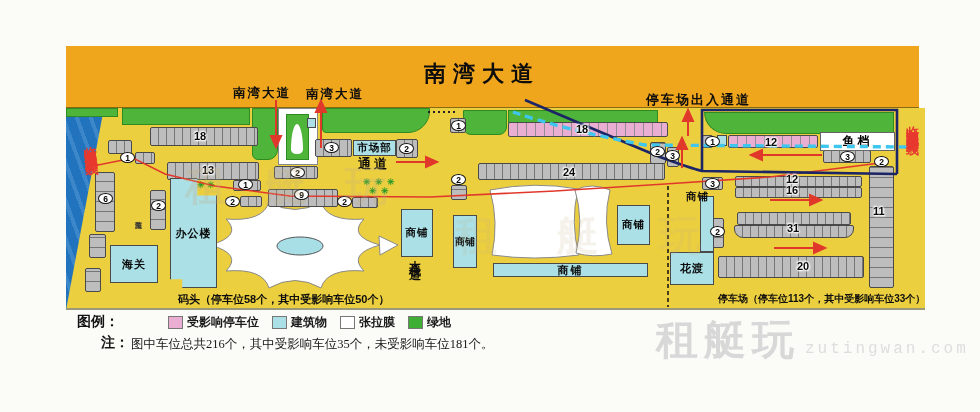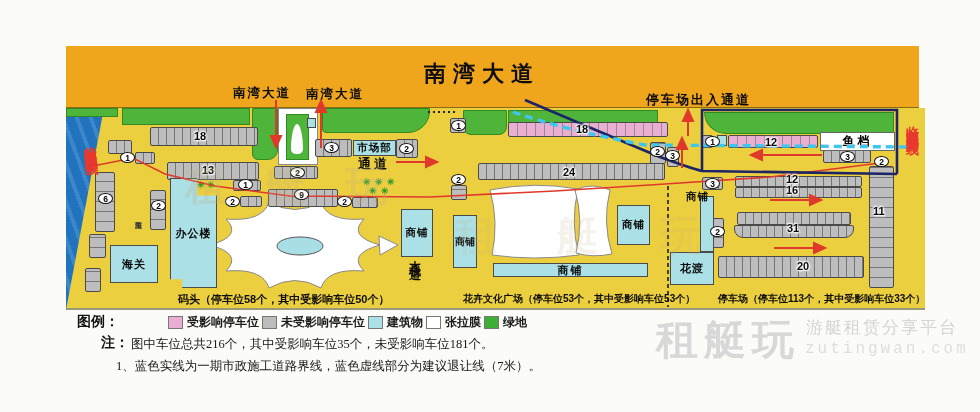--- a/index.html
+++ b/index.html
@@ -33,21 +33,21 @@
   .fishbox{background:#fff;border:1px solid #666;z-index:12;display:flex;align-items:center;justify-content:center;font-weight:bold;font-size:12px;letter-spacing:3px;}
   .office{clip-path:polygon(0% 0%,58% 0%,58% 16%,100% 16%,100% 100%,26% 100%,26% 92%,0% 92%);}
   .mlab{font-weight:bold;color:#0d0d0d;z-index:30;white-space:nowrap;}
   .cap{font-weight:bold;font-size:11px;color:#0d0d0d;z-index:30;white-space:nowrap;}
   .vtext{writing-mode:vertical-rl;text-orientation:upright;color:#e8392f;font-weight:bold;font-size:13px;
          letter-spacing:2px;z-index:32;white-space:nowrap;}
   .tinyv{writing-mode:vertical-rl;text-orientation:upright;font-size:7.5px;color:#333;z-index:26;letter-spacing:0;}
   .plant{color:#2e9b28;font-size:9px;z-index:9;font-weight:bold;}
   .ghost{color:#c2ae83;opacity:.26;font-weight:bold;z-index:40;pointer-events:none;white-space:nowrap;}
   
-  .legendrow{left:120px;top:314px;display:flex;gap:3px;align-items:center;z-index:45;padding-left:48px;}
+  .legendrow{left:120px;top:314px;display:flex;gap:13px;align-items:center;z-index:45;padding-left:48px;}
   .lgtitle{left:77px;top:313px;font-family:"Liberation Serif",serif;font-weight:bold;font-size:14px;color:#111;z-index:45;}
   .lgitem{display:flex;gap:4px;align-items:center;font-family:"Liberation Serif",serif;font-size:12px;font-weight:600;color:#1a1a1a;}
   .sw{width:13px;height:11px;border:1px solid #777;display:inline-block;}
   .sw0{background:#e9aed2}.sw1{background:#bdbdbd}.sw2{background:#abe0e6}.sw3{background:#fff}.sw4{background:#3fae35}
   .note{font-family:"Liberation Serif",serif;color:#161616;z-index:45;white-space:nowrap;}
   .wm{color:#d8d8d8;z-index:44;white-space:nowrap;}
 </style>
 </head>
 <body>
 
@@ -213,54 +213,47 @@
 
   <div class="abs mlab" style="left:424px;top:59px;font-size:22px;letter-spacing:7px">南湾大道</div>
   <div class="abs mlab" style="left:646px;top:91px;font-size:13px;letter-spacing:2px">停车场出入通道</div>
   <div class="abs mlab" style="left:233px;top:85px;font-size:12.5px;letter-spacing:2px">南湾大道</div>
   <div class="abs mlab" style="left:306px;top:86px;font-size:12.5px;letter-spacing:2px">南湾大道</div>
   <div class="abs mlab" style="left:358px;top:155px;font-size:13px;letter-spacing:3px">通道</div>
   <div class="abs mlab vtext" style="left:406px;top:250px;font-size:12px;color:#0d0d0d;letter-spacing:4px">木栈道</div>
   <div class="abs tinyv" style="left:133px;top:215px;height:36px">海关车位</div>
 
   <div class="abs cap" style="left:178px;top:292px">码头（停车位58个，其中受影响车位50个）</div>
-  <div class="abs cap" style="left:463px;top:292px;font-size:10px">花卉文化广场（停车位53个，其中受影响车位53个）</div>
   <div class="abs cap" style="left:718px;top:292px;font-size:10px">停车场（停车位113个，其中受影响车位33个）</div>
 
   <div class="abs vtext" style="left:86px;top:136px;height:136px;transform:rotate(-6deg)">临时道路规划边界线</div>
   <div class="abs vtext" style="left:903px;top:116px;height:152px">临时道路规划边界线</div>
 
   <div class="abs ghost" style="left:185px;top:158px;font-size:42px;letter-spacing:38px">租艇玩</div>
   <div class="abs ghost" style="left:455px;top:208px;font-size:42px;letter-spacing:60px;opacity:.15">租艇玩</div>
 
   <div class="abs lgtitle">图例：</div>
   <div class="abs legendrow">
     <span class="lgitem">
         <i class="sw sw0"></i>
         <span>受影响停车位</span>
       </span>
     <span class="lgitem">
-        <i class="sw sw1"></i>
-        <span>未受影响停车位</span>
-      </span>
-    <span class="lgitem">
         <i class="sw sw2"></i>
         <span>建筑物</span>
       </span>
     <span class="lgitem">
         <i class="sw sw3"></i>
         <span>张拉膜</span>
       </span>
     <span class="lgitem">
         <i class="sw sw4"></i>
         <span>绿地</span>
       </span>
   </div>
 
   <div class="abs note" style="left:101px;top:334px;font-size:14px;font-weight:bold">注：</div>
   <div class="abs note" style="left:131px;top:336px;font-size:12.5px">图中车位总共216个，其中受影响车位35个，未受影响车位181个。</div>
-  <div class="abs note" style="left:116px;top:358px;font-size:12.5px">1、蓝色实线为一期市政施工道路界线，蓝色虚线部分为建议退让线（7米）。</div>
 
   <div class="abs wm" style="left:656px;top:312px;font-size:42px;font-weight:bold;letter-spacing:6px">租艇玩</div>
-  <div class="abs wm" style="left:806px;top:316px;font-size:17px;letter-spacing:2px;color:#d4d4d4">游艇租赁分享平台</div>
   <div class="abs wm" style="left:805px;top:340px;font-size:16px;letter-spacing:3px;color:#dedede;font-family:'Liberation Mono',monospace">zutingwan.com</div>
 
 </div>
 
 </body></html>

